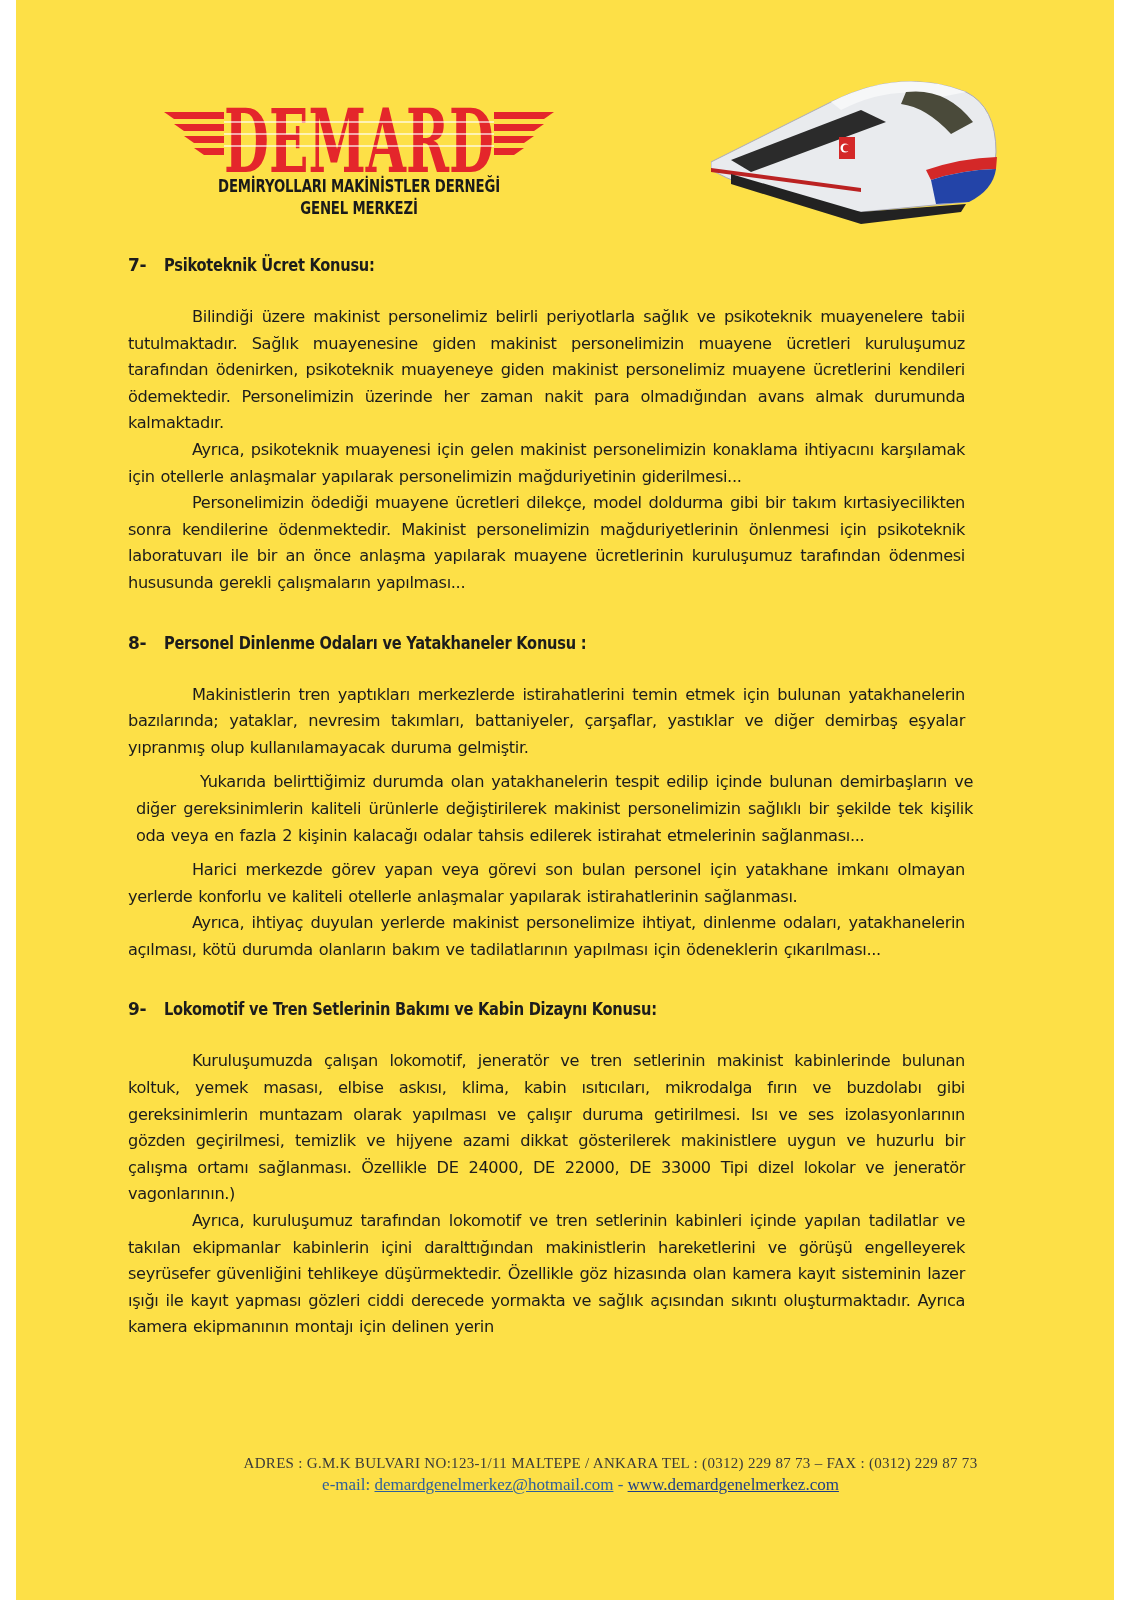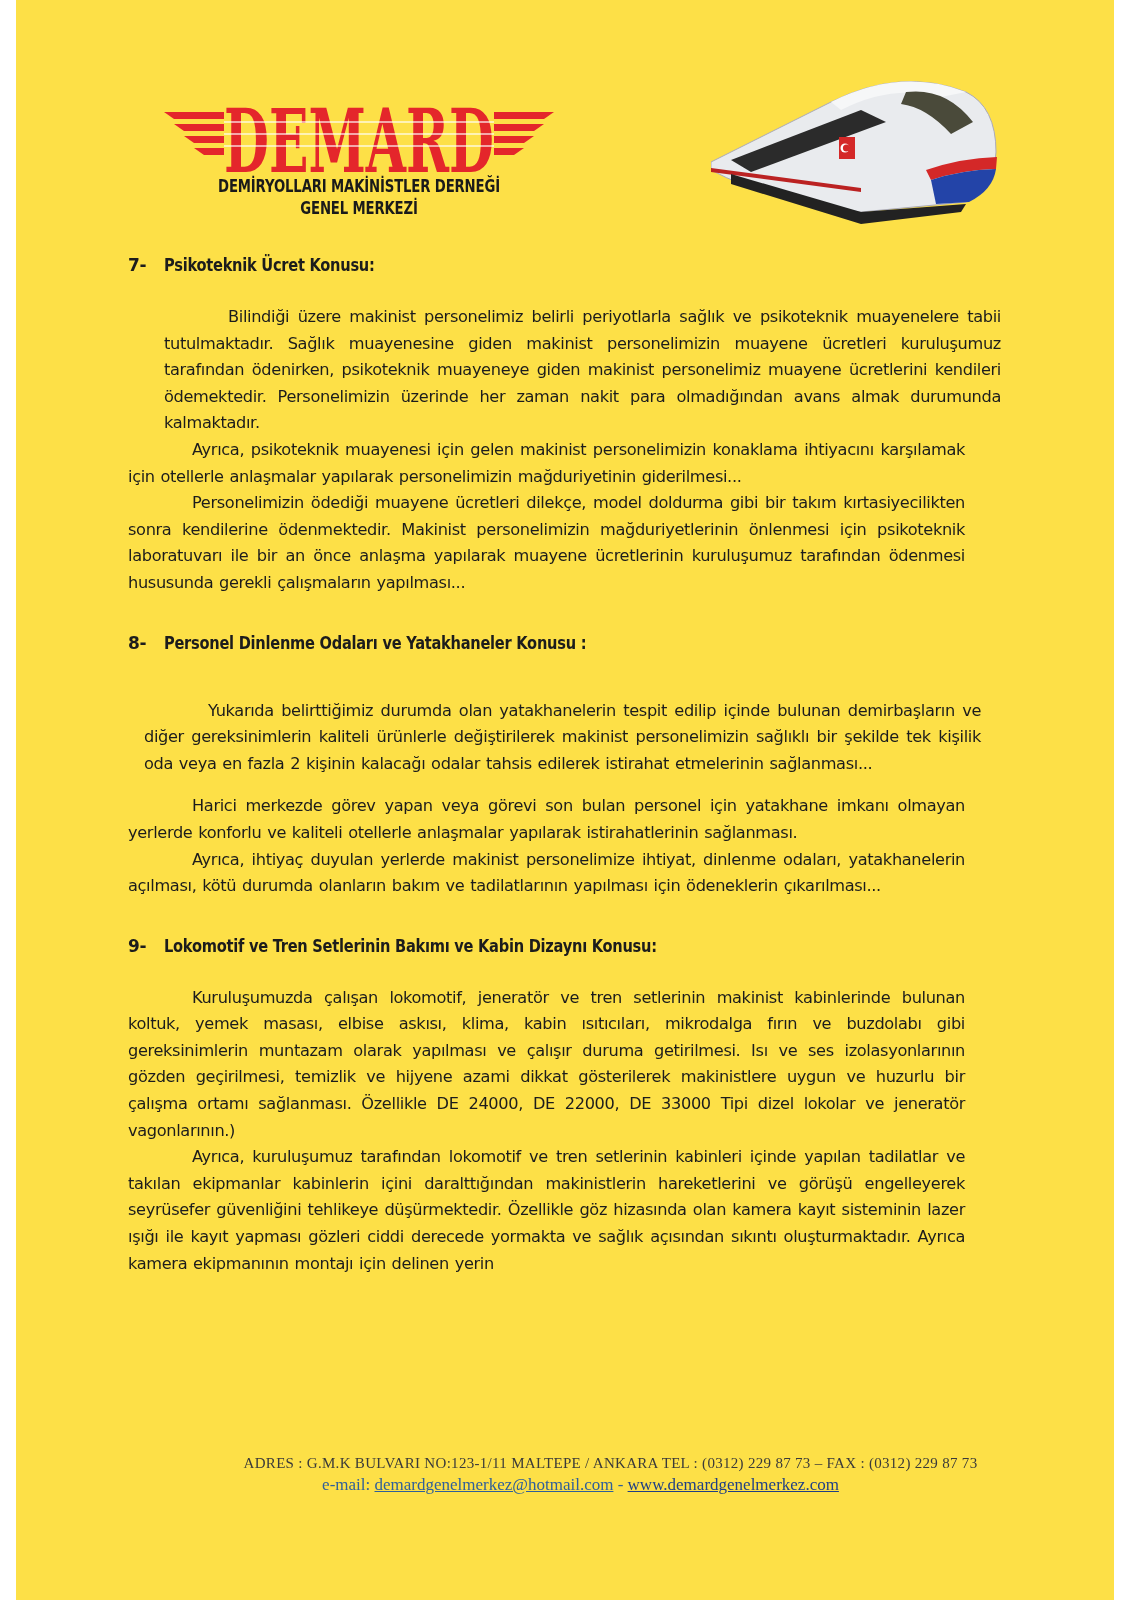--- a/index.html
+++ b/index.html
@@ -17,21 +17,21 @@
   .train { position:absolute; left:695px; top:62px; width:290px; height:170px; }
 
   
   .content { position:absolute; left:112px; top:252px; width:875px;
     font-family:"DejaVu Sans", sans-serif; color:#1c1c1c; }
   .heading { position:relative; font-weight:bold; font-size:17px; height:26px;
     line-height:26px; letter-spacing:-0.3px; }
   .heading .num { position:absolute; left:0; width:36px; }
   .heading .title { position:absolute; left:36px; white-space:nowrap;
     transform:scaleX(0.86); transform-origin:left center; }
-  .para { margin-left:36px; width:837px; font-size:16.2px; line-height:26.6px;
+  .para { width:837px; font-size:16.2px; line-height:26.6px;
     text-align:justify; text-indent:64px; letter-spacing:-0.35px; word-spacing:1px; }
   .gap-h { height:26px; }
   .gap-s { height:33px; }
 
   
   .footer { position:absolute; left:0; width:1129px; text-align:center;
     font-family:"Liberation Serif", serif; }
   .footer-addr { top:1455px; font-size:15px; color:#3a3a3a; letter-spacing:0.3px;padding-left:30px; }
   .footer-mail { top:1475px; font-size:17px; color:#2f5f9a; }
   .footer-mail a { color:#2f5f9a; text-decoration:underline; }
@@ -105,21 +105,22 @@
     </div>
 
     <div class="gap-s"></div>
 
     <div class="section">
       <div class="heading">
         <span class="num">8-</span>
         <span class="title">Personel Dinlenme Odaları ve Yatakhaneler Konusu :</span>
       </div>
       <div class="gap-h"></div>
-      <p class="para" style="margin:16px">Yukarıda belirttiğimiz durumda olan yatakhanelerin tespit edilip içinde bulunan demirbaşların ve diğer gereksinimlerin kaliteli ürünlerle değiştirilerek makinist personelimizin sağlıklı bir şekilde tek kişilik oda veya en fazla 2 kişinin kalacağı odalar tahsis edilerek istirahat etmelerinin sağlanması...</p>
+      <p class="para" style="margin:0">Makinistlerin tren yaptıkları merkezlerde istirahatlerini temin etmek için bulunan yatakhanelerin bazılarında; yataklar, nevresim takımları, battaniyeler, çarşaflar, yastıklar ve diğer demirbaş eşyalar yıpranmış olup kullanılamayacak duruma gelmiştir.</p>
+      <p class="para" style="margin:8px">Yukarıda belirttiğimiz durumda olan yatakhanelerin tespit edilip içinde bulunan demirbaşların ve diğer gereksinimlerin kaliteli ürünlerle değiştirilerek makinist personelimizin sağlıklı bir şekilde tek kişilik oda veya en fazla 2 kişinin kalacağı odalar tahsis edilerek istirahat etmelerinin sağlanması...</p>
       <p class="para" style="margin:0">Harici merkezde görev yapan veya görevi son bulan personel için yatakhane imkanı olmayan yerlerde konforlu ve kaliteli otellerle anlaşmalar yapılarak istirahatlerinin sağlanması.</p>
       <p class="para" style="margin:0">Ayrıca, ihtiyaç duyulan yerlerde makinist personelimize ihtiyat, dinlenme odaları, yatakhanelerin açılması, kötü durumda olanların bakım ve tadilatlarının yapılması için ödeneklerin çıkarılması...</p>
     </div>
 
     <div class="gap-s"></div>
 
     <div class="section">
       <div class="heading">
         <span class="num">9-</span>
         <span class="title">Lokomotif ve Tren Setlerinin Bakımı ve Kabin Dizaynı Konusu:</span>

